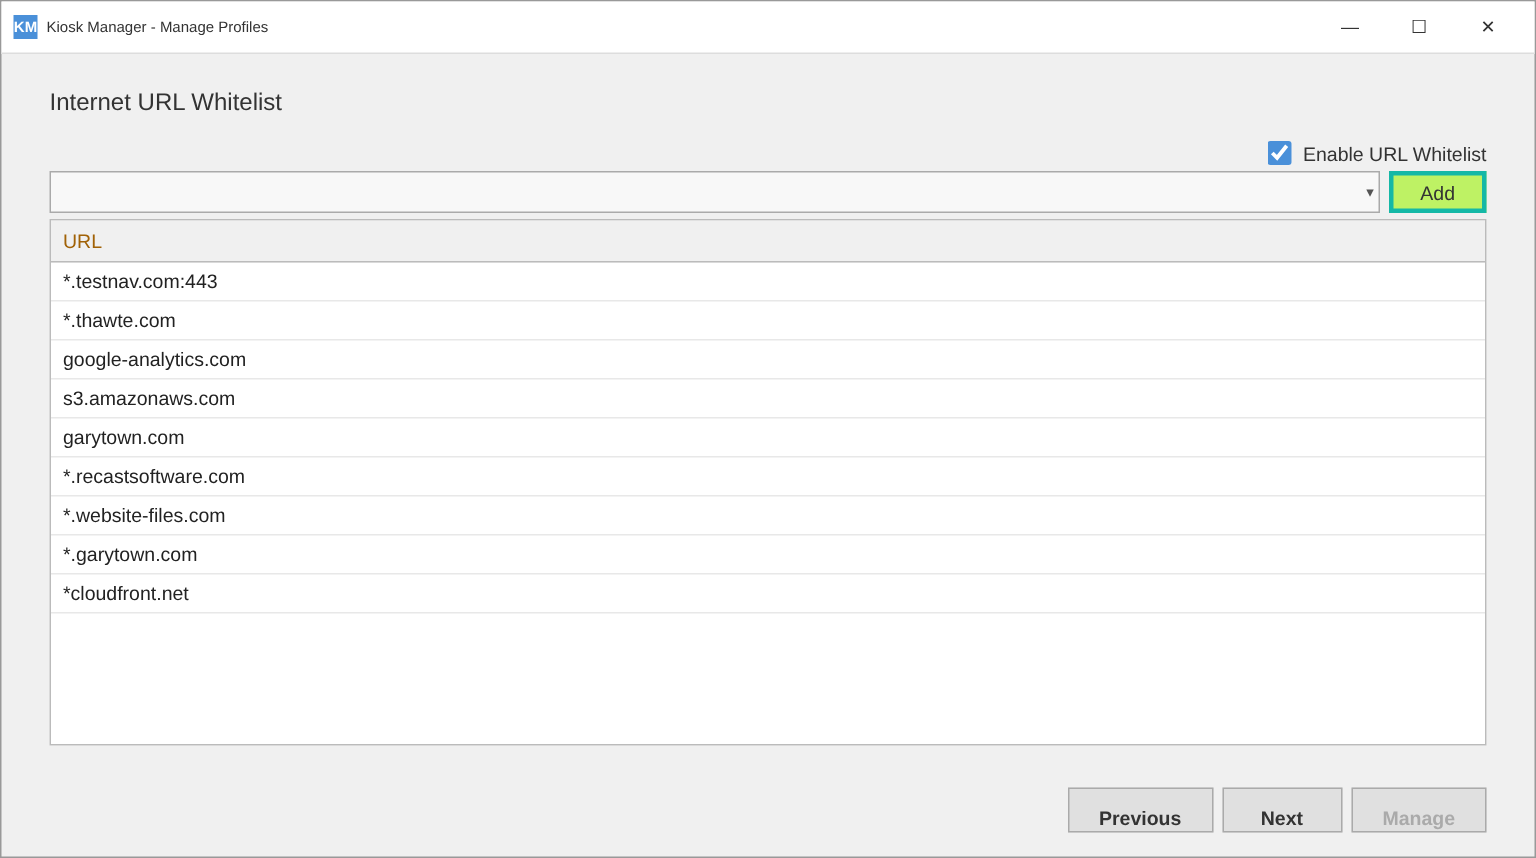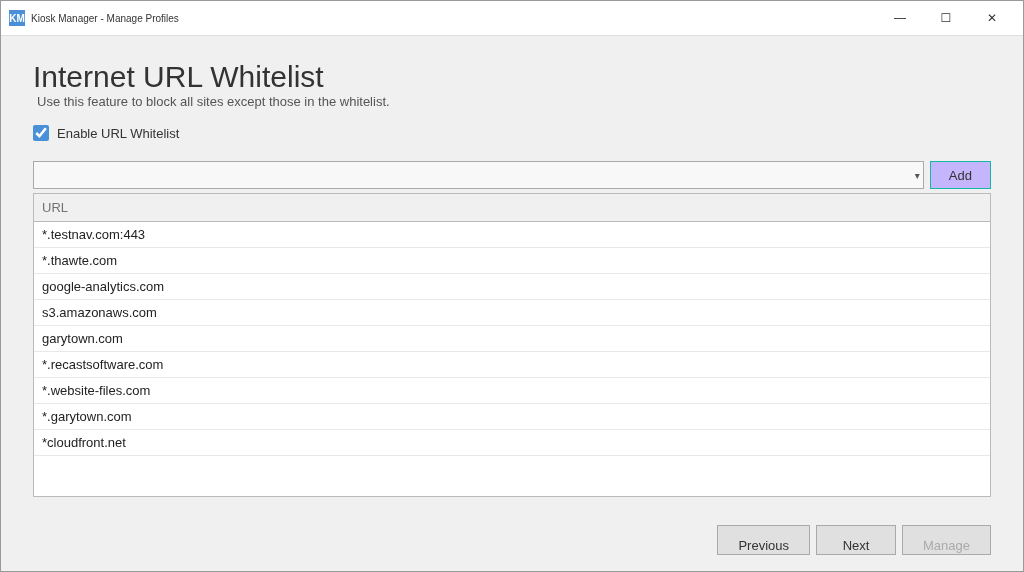--- a/index.html
+++ b/index.html
@@ -76,38 +76,39 @@
     }
 
     .content {
       flex: 1;
       padding: 24px 32px 16px 32px;
       display: flex;
       flex-direction: column;
     }
 
     .page-title {
-      font-size: 30px;
+      font-size: 16px;
       font-weight: 300;
       color: #333;
-      margin-bottom: 0;
+      margin-bottom: 16px;
     }
 
     .description {
       font-size: 13px;
       color: #555;
       margin-bottom: 16px;
       padding-left: 4px;
     }
 
     .enable-row {
       display: flex;
       align-items: center;
       gap: 8px;
-      margin-bottom: 20px;
+      margin-bottom: 4px;
+      justify-content: flex-end;
     }
 
     .enable-checkbox {
       width: 16px;
       height: 16px;
       cursor: pointer;
       accent-color: #4a90d9;
     }
 
     .enable-label {
@@ -145,22 +146,22 @@
       top: 50%;
       transform: translateY(-50%);
       pointer-events: none;
       font-size: 10px;
       color: #555;
     }
 
     .add-button {
       height: 28px;
       padding: 0 18px;
-      background: #c4b5fd;
-      border: 1px solid #14b8a6;
+      background: #bef264;
+      border: 3px solid #14b8a6;
       font-size: 13px;
       color: #333;
       cursor: pointer;
       white-space: nowrap;
     }
 
     .url-table-container {
       flex: 1;
       border: 1px solid #bbb;
       background: #fff;
@@ -168,21 +169,21 @@
       display: flex;
       flex-direction: column;
     }
 
     .url-table-header {
       background: #f0f0f0;
       border-bottom: 1px solid #bbb;
       padding: 6px 8px;
       font-size: 13px;
       font-weight: normal;
-      color: #737373;
+      color: #a16207;
       flex-shrink: 0;
     }
 
     .url-table-body {
       flex: 1;
       overflow-y: scroll;
       scrollbar-width: thin;
       scrollbar-color: #c0c0c0 #f0f0f0;
     }
 
@@ -219,20 +220,21 @@
 
     .footer-btn {
       height: 30px;
       padding: 12px 20px;
       background: #e0e0e0;
       border: 1px solid #aaa;
       font-size: 13px;
       color: #333;
       cursor: pointer;
       min-width: 80px;
+      font-weight: bold;
     }
 
     .footer-btn:disabled {
       color: #aaa;
       cursor: default;
     }
   </style>
 </head>
 <body>
 
@@ -245,21 +247,20 @@
     <span class="titlebar-title">Kiosk Manager - Manage Profiles</span>
     <div class="titlebar-controls">
       <button class="titlebar-btn">—</button>
       <button class="titlebar-btn">☐</button>
       <button class="titlebar-btn close">✕</button>
     </div>
   </div>
 
   <div class="content">
     <h1 class="page-title">Internet URL Whitelist</h1>
-    <p class="description">Use this feature to block all sites except those in the whitelist.</p>
 
     <div class="enable-row">
       <input type="checkbox" class="enable-checkbox" checked="" style="">
       <label class="enable-label">Enable URL Whitelist</label>
     </div>
 
     <div class="url-input-row">
       <div class="url-input-wrapper">
         <input type="text" class="url-input" style="">
         <span class="url-input-dropdown">▾</span>

